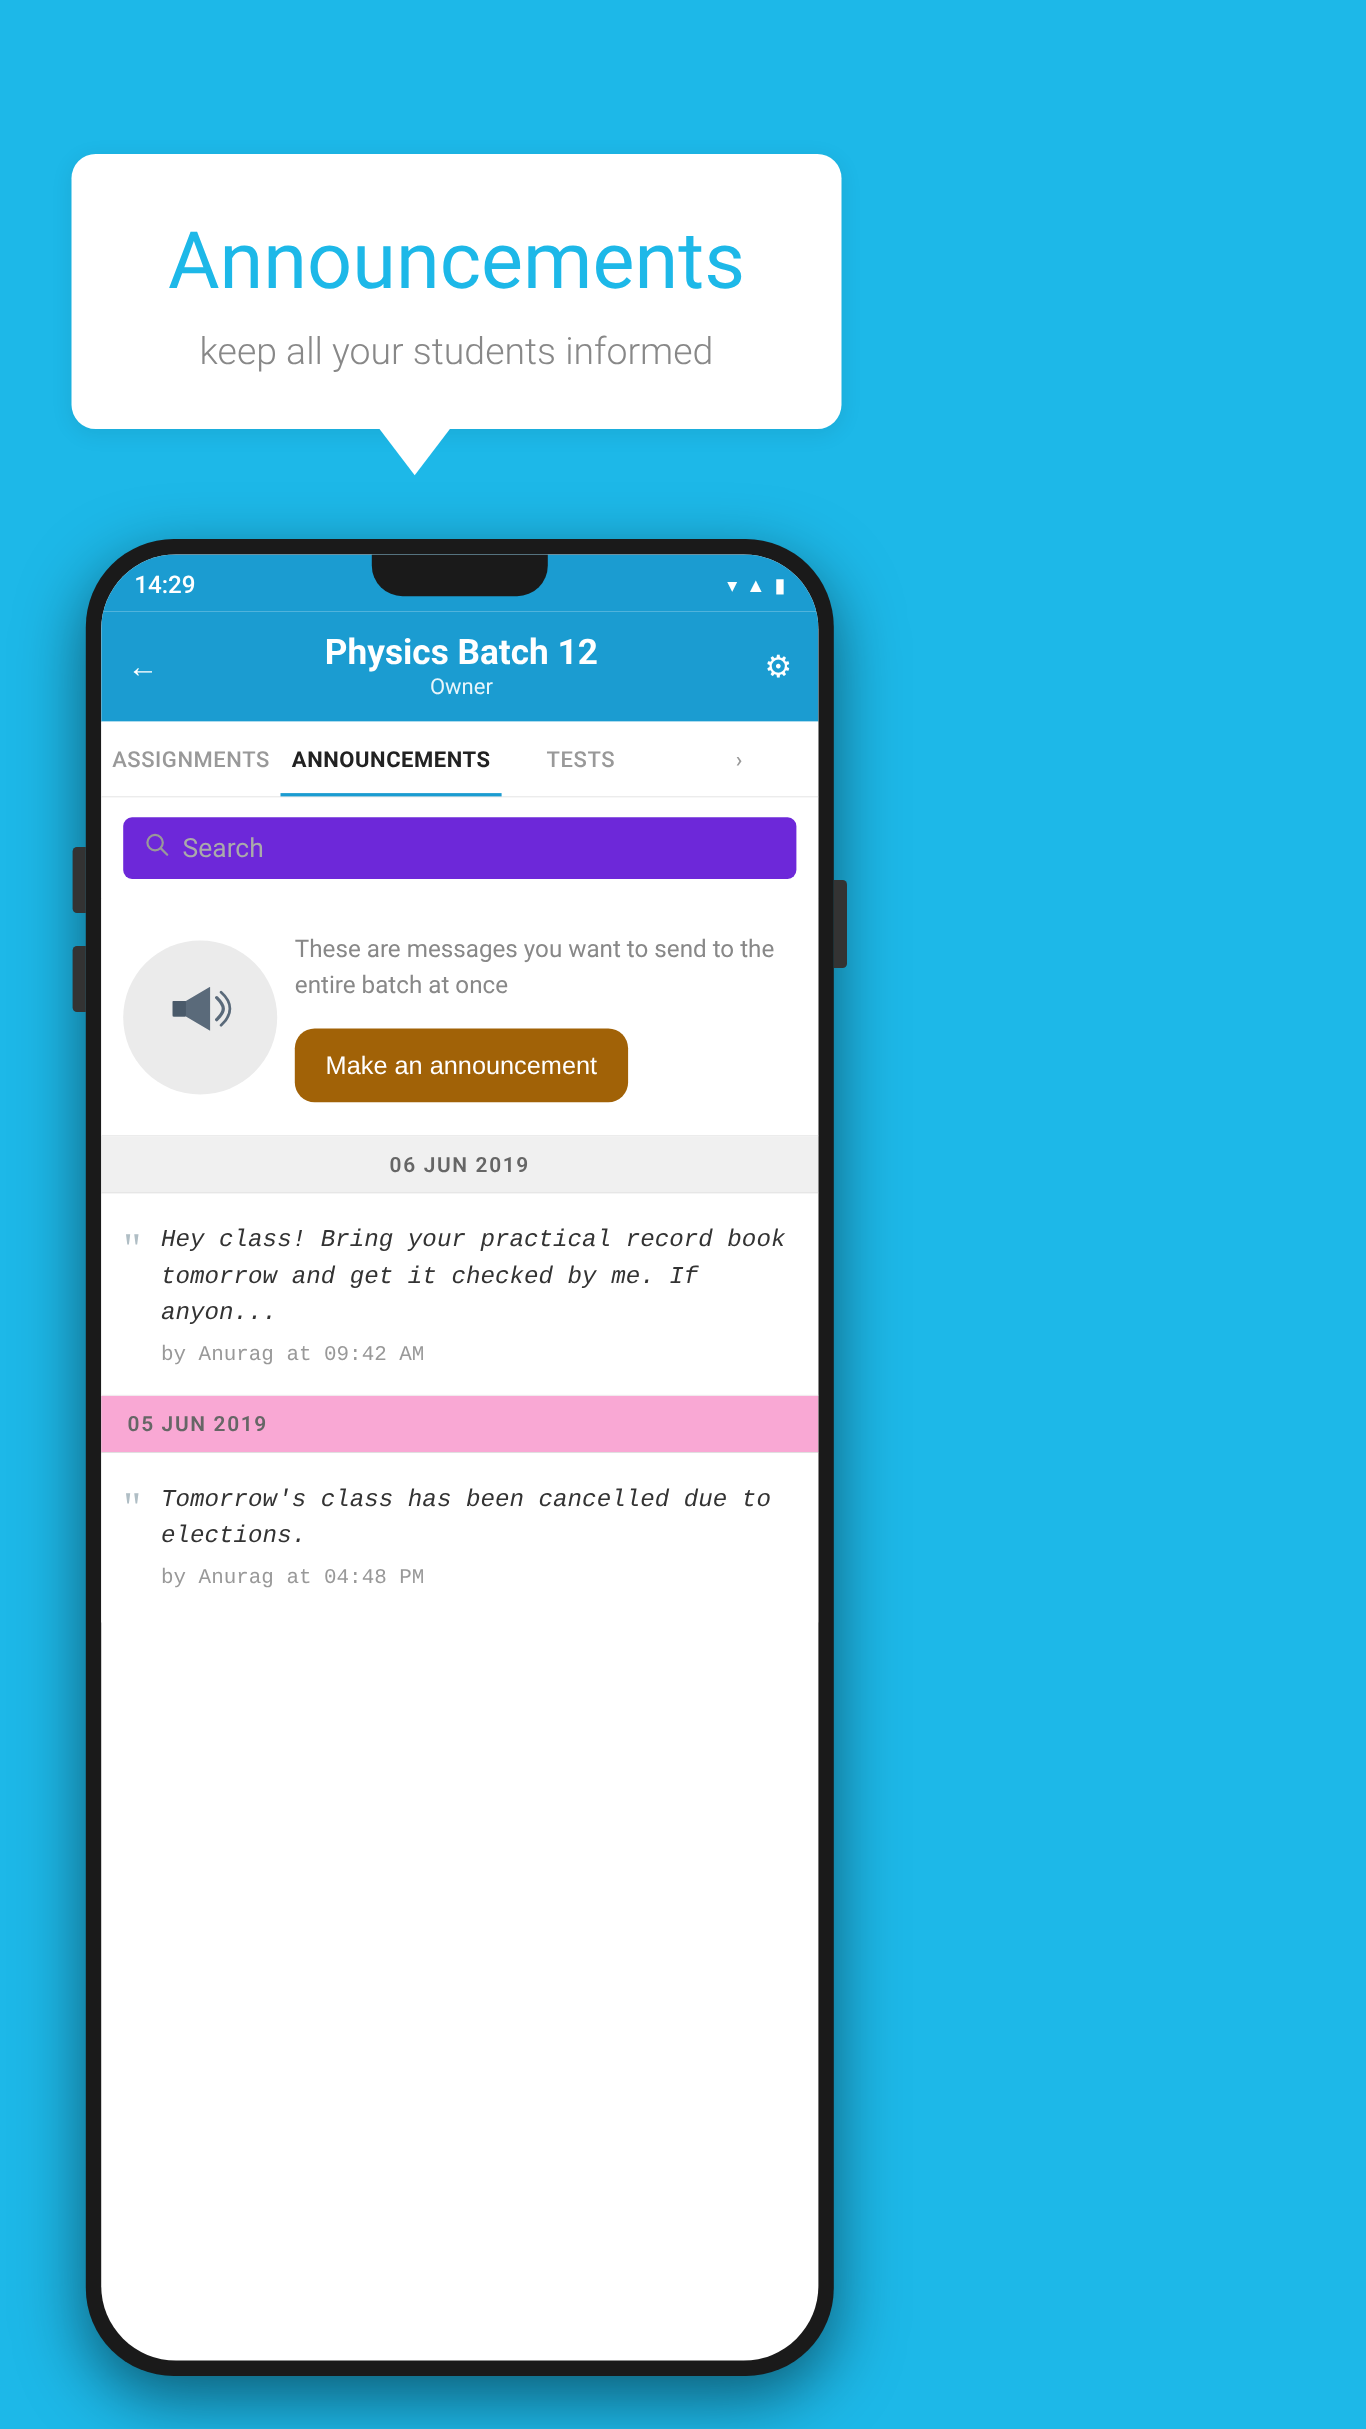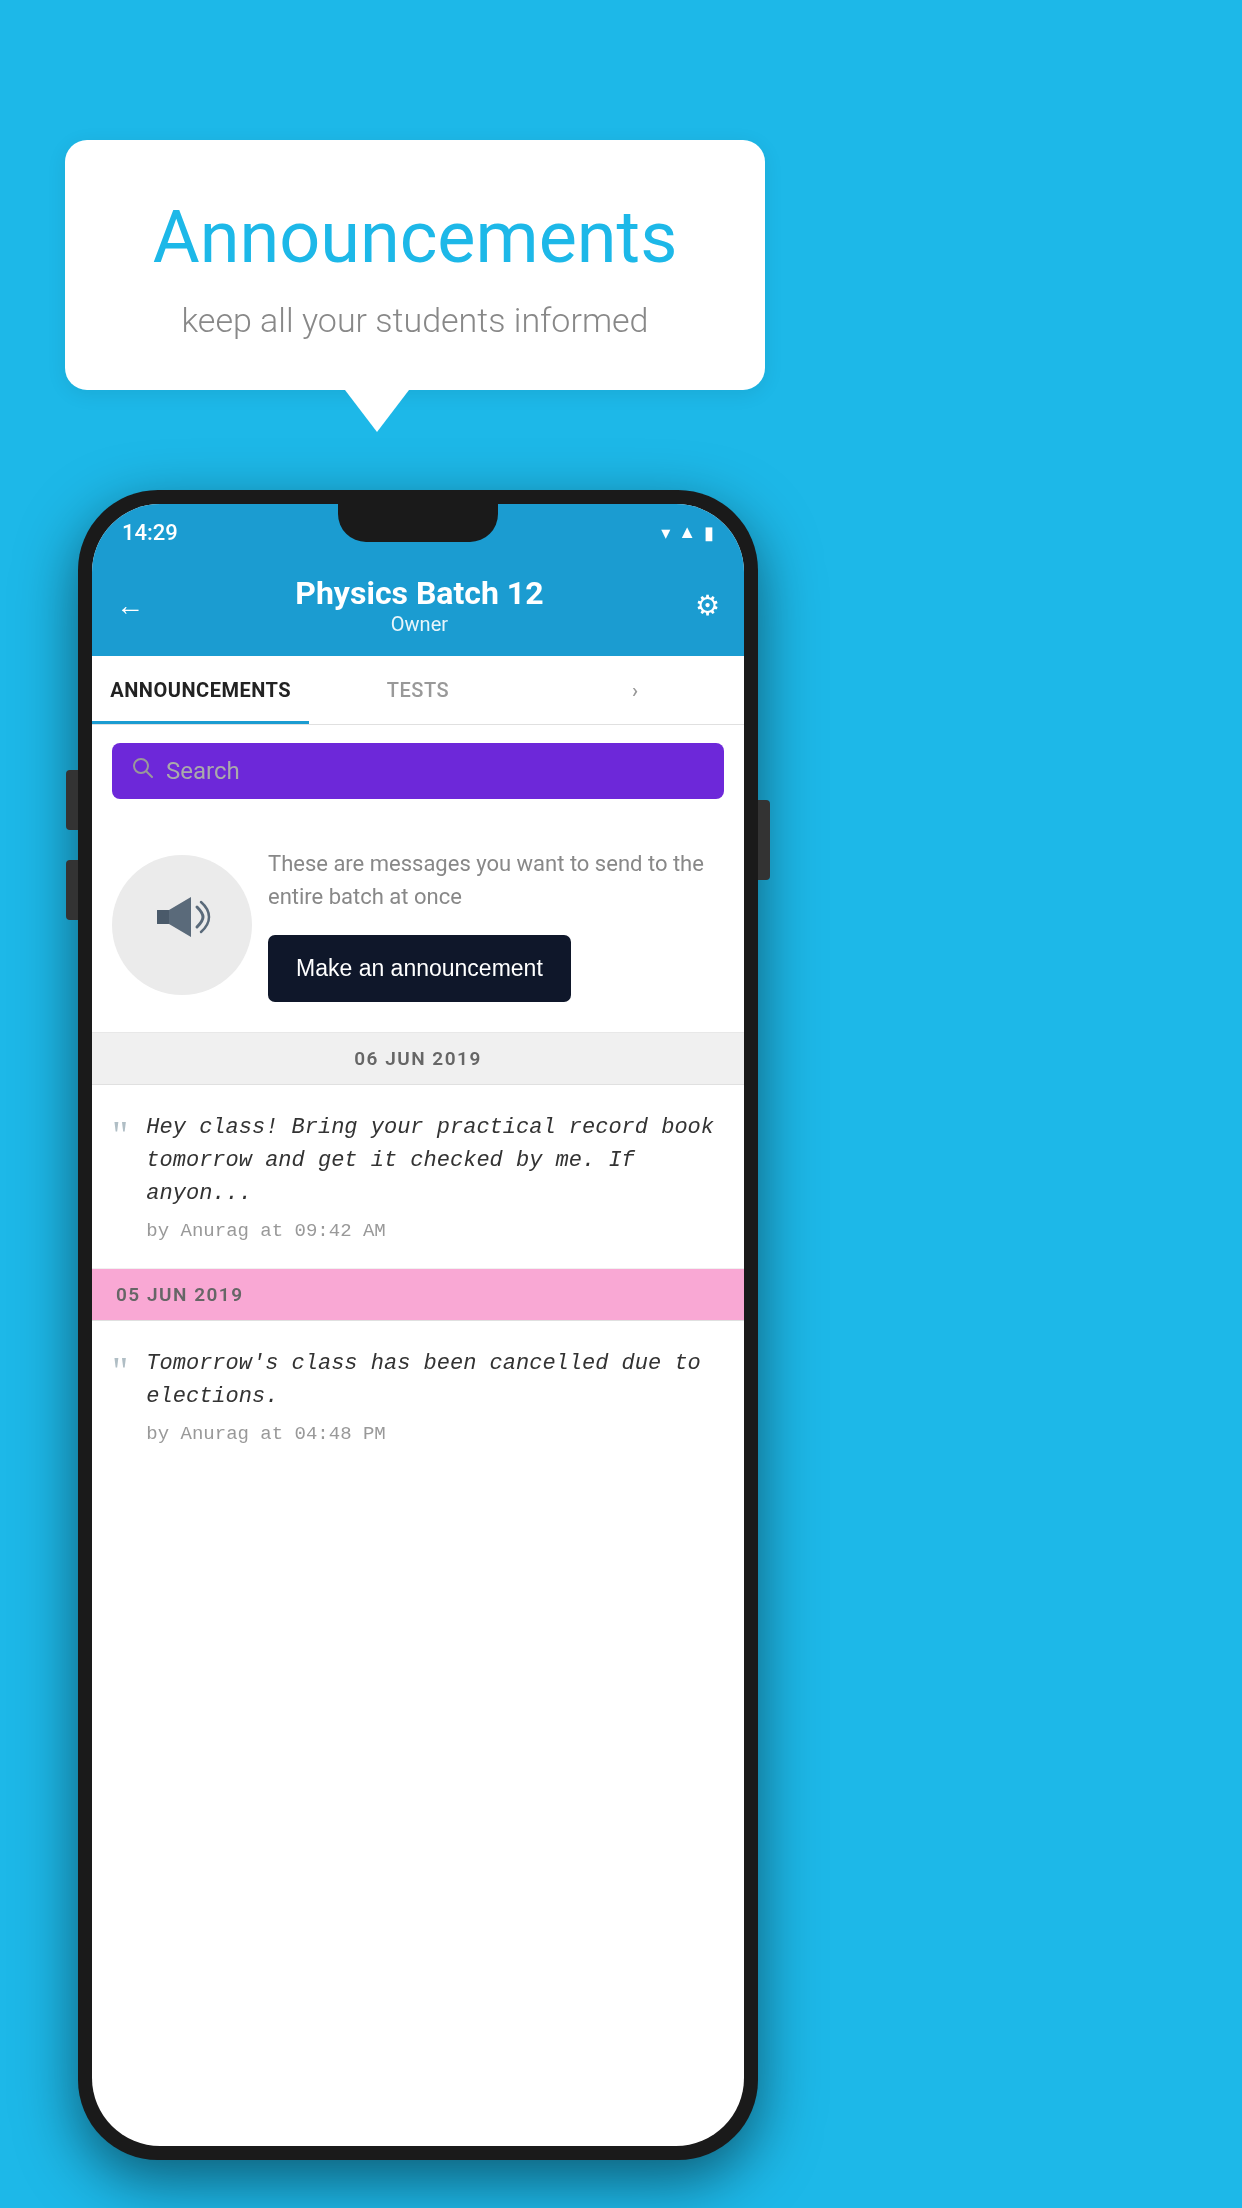--- a/index.html
+++ b/index.html
@@ -271,24 +271,24 @@
     }
 
     .promo-description {
       color: #888;
       font-size: 22px;
       line-height: 1.5;
       margin-bottom: 22px;
     }
 
     .make-announcement-btn {
-      background: #0f172a;
+      background: #a16207;
       color: white;
       border: none;
-      border-radius: 7px;
+      border-radius: 18px;
       padding: 20px 28px;
       font-size: 23px;
       font-weight: 500;
       cursor: pointer;
       display: inline-block;
     }
 
     
     .date-separator {
       background: #f0f0f0;
@@ -387,20 +387,23 @@
       <div class="app-header">
         <span class="back-arrow">←</span>
         <div class="header-center">
           <div class="header-title">Physics Batch 12</div>
           <div class="header-subtitle">Owner</div>
         </div>
         <span class="settings-icon">⚙</span>
       </div>
 
       <div class="tabs-container">
+        <div class="tab-item">
+          <span>ASSIGNMENTS</span>
+        </div>
         <div class="tab-item active">
           <span>ANNOUNCEMENTS</span>
         </div>
         <div class="tab-item">
           <span>TESTS</span>
         </div>
         <div class="tab-item">
           <span>›</span>
         </div>
       </div>

